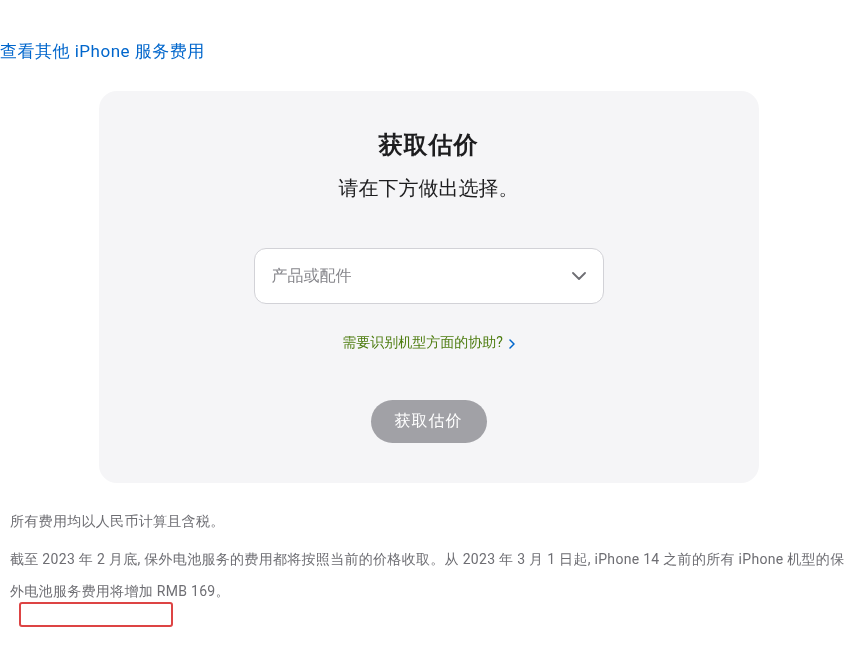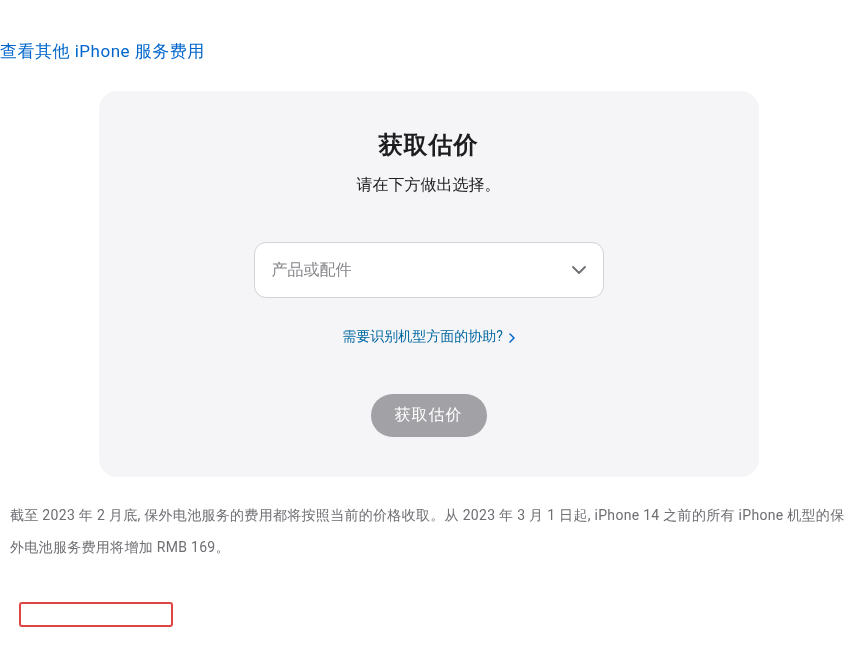--- a/index.html
+++ b/index.html
@@ -34,21 +34,21 @@
       text-align: center;
     }
     .card-title {
       font-size: 24px;
       font-weight: 600;
       color: #1d1d1f;
       margin-bottom: 14px;
       letter-spacing: 1px;
     }
     .card-subtitle {
-      font-size: 16px;
+      font-size: 20px;
       color: #1d1d1f;
       margin-bottom: 46px;
     }
     .select-wrap {
       position: relative;
       width: 350px;
       margin: 0 auto 28px;
     }
     .select-box {
       width: 100%;
@@ -73,21 +73,21 @@
       pointer-events: none;
     }
     .chevron svg {
       width: 14px;
       height: 8px;
       display: block;
     }
     .help-link {
       display: inline-flex;
       align-items: flex-end;
-      color: #0369a1;
+      color: #4d7c0f;
       text-decoration: none;
       font-size: 14px;
       margin-top: -2px;
       margin-bottom: 48px;
     }
     .help-link .chev-r {
       margin-left: 6px;
     }
     .help-link .chev-r svg {
       width: 6px;
@@ -155,16 +155,17 @@
       <svg viewBox="0 0 6 10" fill="none">
           <path d="M1 1l4 4-4 4" stroke="#0066cc" stroke-width="1.5" stroke-linecap="round" stroke-linejoin="round"></path>
         </svg>
     </span>
   </a>
   <br>
   <button class="submit-btn">获取估价</button>
 </div>
 
 <div class="footer-text">
+  <p>所有费用均以人民币计算且含税。</p>
   <p>截至 2023 年 2 月底, 保外电池服务的费用都将按照当前的价格收取。从 2023 年 3 月 1 日起, iPhone 14 之前的所有 iPhone 机型的保外电池服务费用将增加 RMB 169。</p>
 </div>
 
 <div class="highlight-box hl1"></div>
 
 </body></html>

